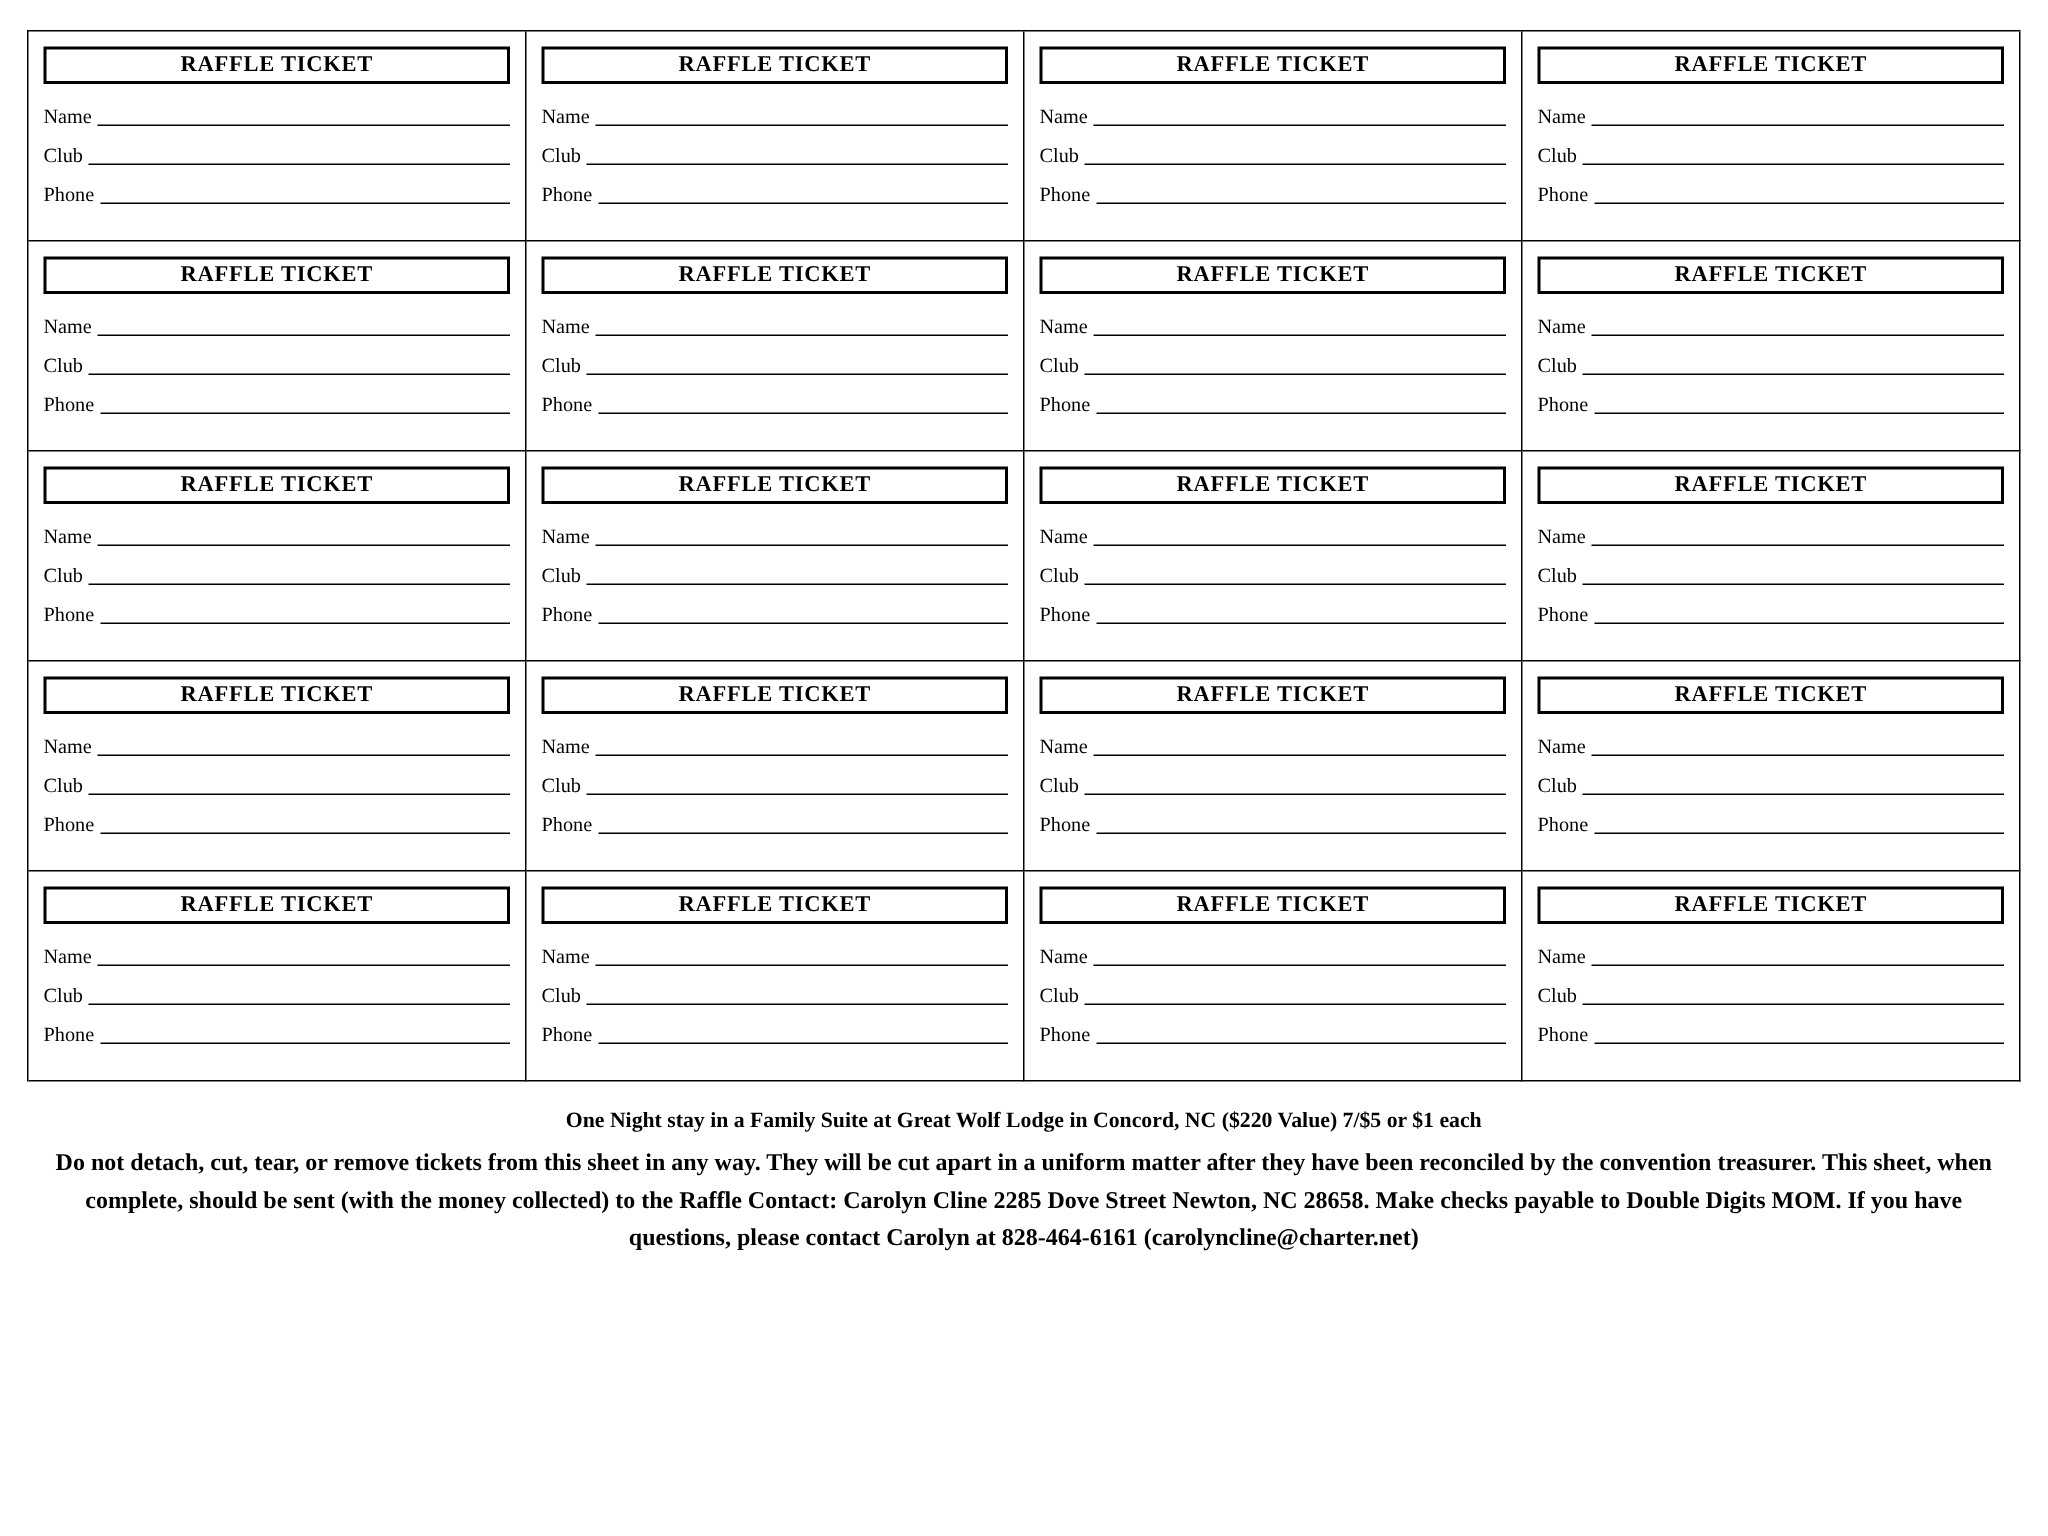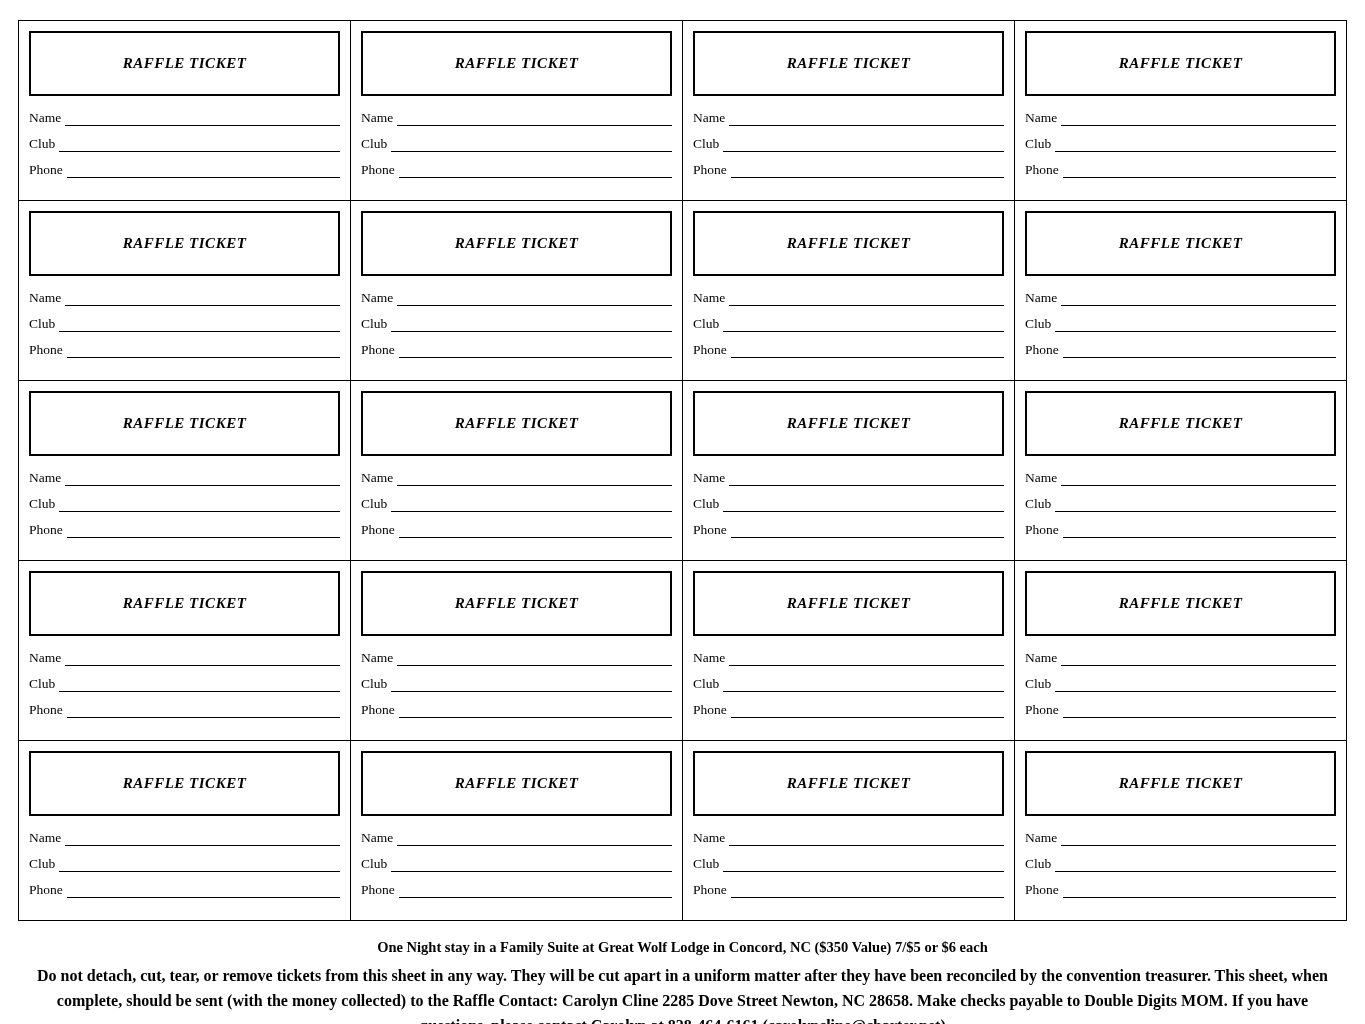--- a/index.html
+++ b/index.html
@@ -22,28 +22,26 @@
     .ticket {
       border-right: 1px solid #000;
       border-bottom: 1px solid #000;
       padding: 0 10px 12px 10px;
     }
     .ticket-title-box {
       border: 2.5px solid #000;
       text-align: center;
       font-weight: bold;
       font-size: 15px;
-      padding: 22px 4px;
+      padding: 2px 4px;
       margin: 10px 0 14px 0;
       letter-spacing: 0.5px;
-      font-style: italic;
     }
     .ticket-field {
       display: flex;
-      align-items: flex-end;
       margin-bottom: 10px;
       font-size: 13.5px;
     }
     .ticket-field-label {
       white-space: nowrap;
       margin-right: 4px;
       font-size: 13.5px;
     }
     .ticket-field-line {
       flex: 1;
@@ -365,14 +363,14 @@
         <span class="ticket-field-label">Club</span>
         <span class="ticket-field-line"></span>
       </div>
       <div class="ticket-field">
         <span class="ticket-field-label">Phone</span>
         <span class="ticket-field-line"></span>
       </div>
     </div>
   </div>
 
-<div class="footer-prize" id="footer-prize">One Night stay in a Family Suite at Great Wolf  Lodge in Concord, NC  ($350 Value)     7/$5 or $6 each</div>
+<div class="footer-prize" id="footer-prize">One Night stay in a Family Suite at Great Wolf  Lodge in Concord, NC  ($220 Value)     7/$5 or $1 each</div>
 <div class="footer-note" id="footer-note">Do not detach, cut, tear, or remove tickets from this sheet in any way.  They will be cut apart in a uniform matter after they have been reconciled by the convention treasurer.  This sheet, when complete, should be sent (with the money collected) to the Raffle Contact:  Carolyn Cline 2285 Dove Street Newton, NC 28658.  Make checks payable to Double Digits MOM.    If you have questions, please contact Carolyn at 828-464-6161 (carolyncline@charter.net)</div>
 
 </body></html>

